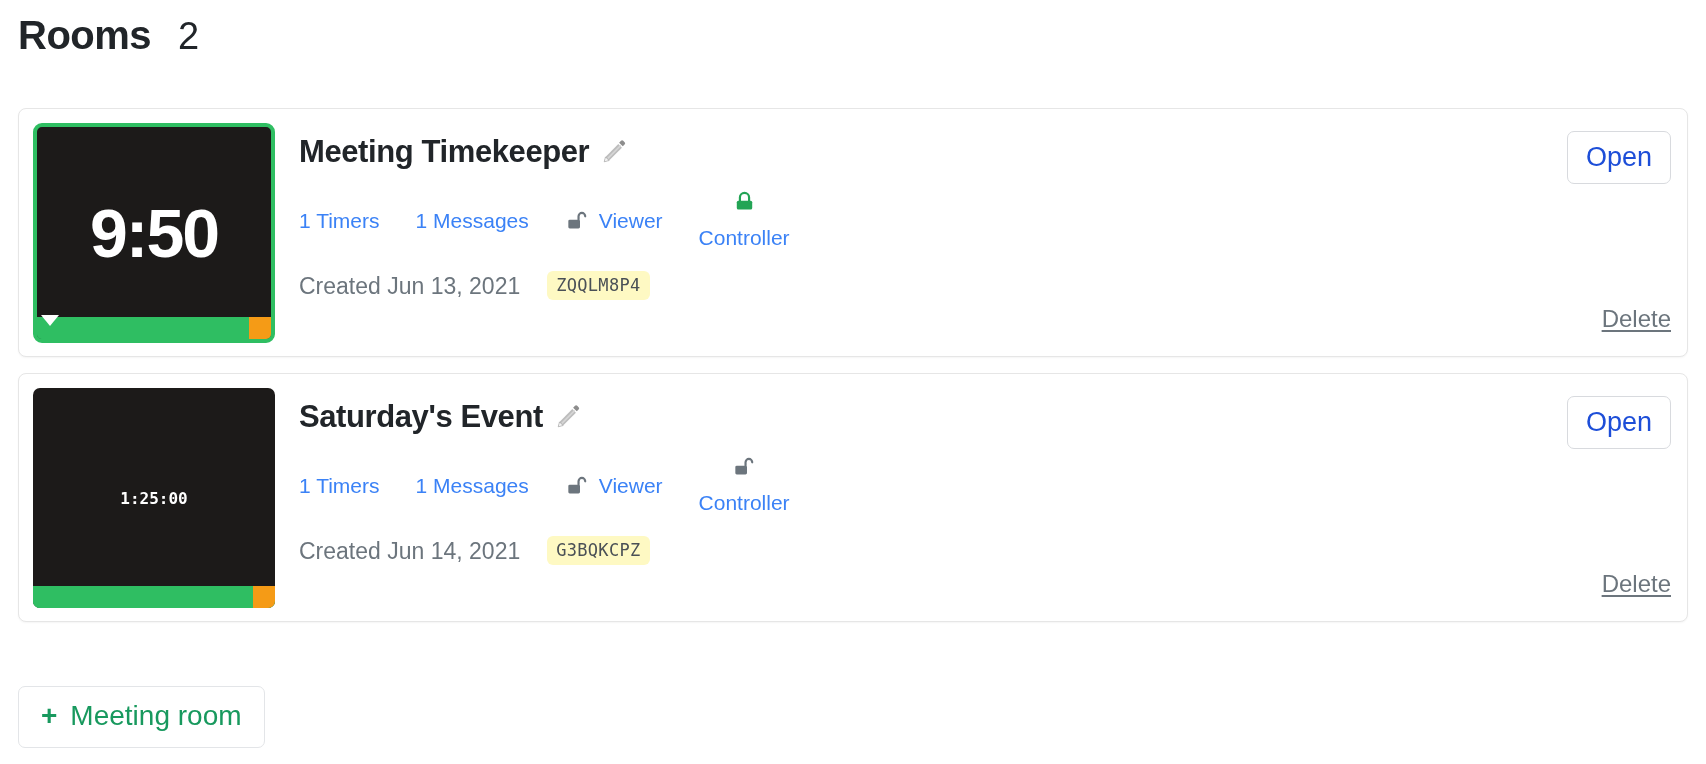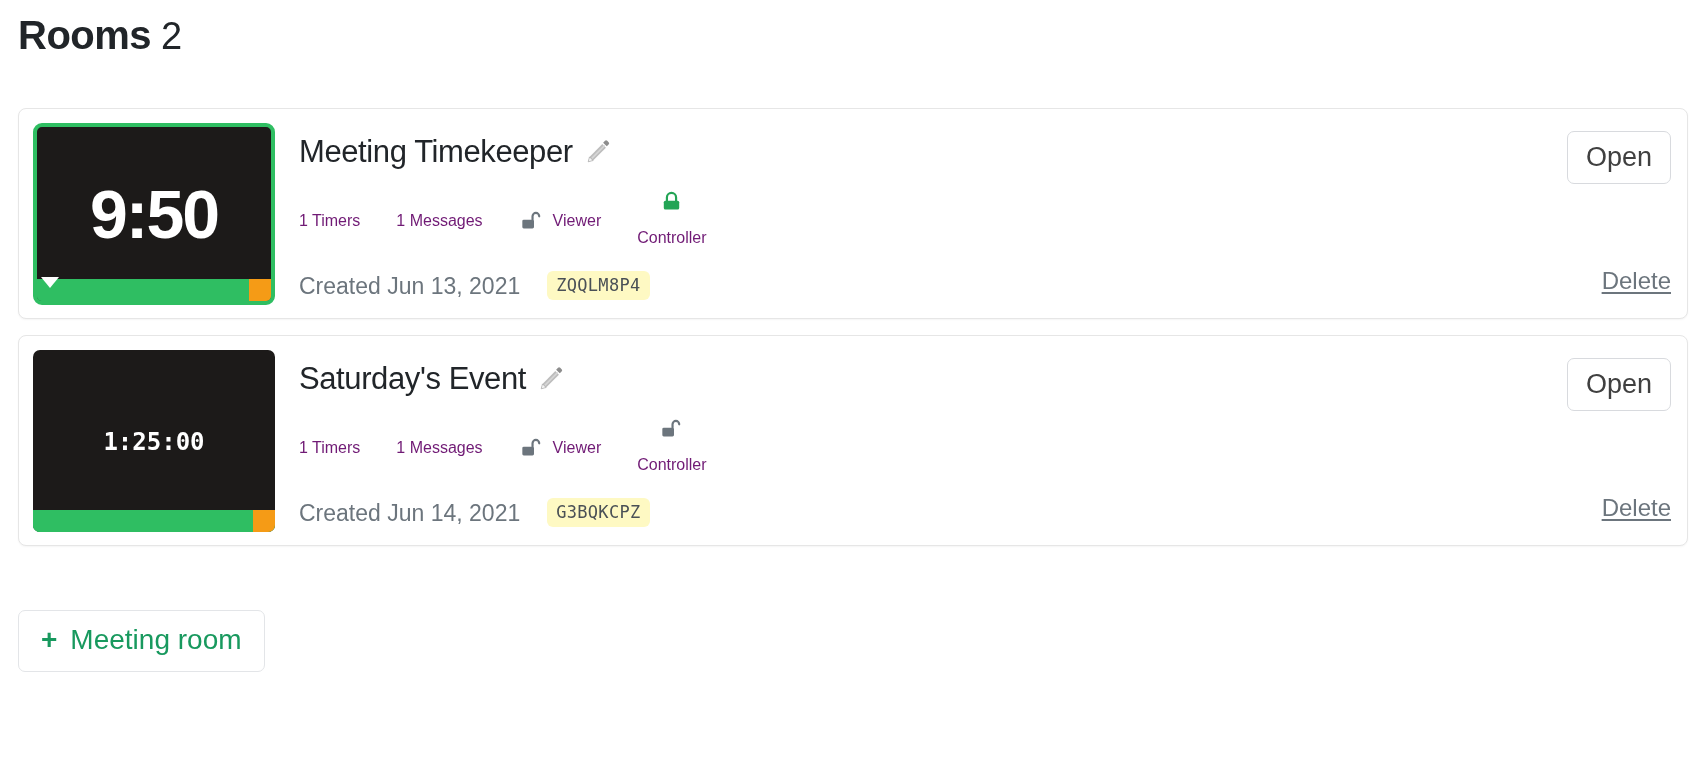--- a/index.html
+++ b/index.html
@@ -24,21 +24,21 @@
   .page-title {
     margin: 0;
     padding-top: 4px;
     font-size: 40px;
     line-height: 62px;
     letter-spacing: -0.5px;
     color: #212529;
     font-weight: 700;
     display: flex;
     align-items: baseline;
-    gap: 10px;
+    gap: 27px;
   }
   .page-title .count {
     font-weight: 400;
     font-size: 38px;
     color: #212529;
   }
 
   
   .rooms-list {
     margin-top: 41px;
@@ -59,38 +59,38 @@
   }
 
   
   .thumb-wrap {
     width: 242px;
     flex: 0 0 242px;
     padding-top: 1px;
   }
   .thumb {
     width: 242px;
-    height: 182px;
+    height: 220px;
     background: #1c1a19;
     border-radius: 7px;
     position: relative;
     overflow: hidden;
     display: flex;
     flex-direction: column;
     align-items: center;
     justify-content: center;
   }
   .thumb.highlighted {
     border: 4px solid #2fbe62;
     border-radius: 9px;
   }
   .thumb .small-clock {
     color: #ffffff;
     font-family: "DejaVu Sans Mono", monospace;
-    font-size: 24px;
+    font-size: 16px;
     font-weight: 700;
     letter-spacing: 0px;
     line-height: 22px;
     margin-top: 2px;
   }
   .thumb .big-clock {
     color: #ffffff;
     font-family: "Liberation Sans", sans-serif;
     font-size: 68px;
     font-weight: 700;
@@ -134,38 +134,38 @@
     padding-top: 11px;
     min-width: 0;
   }
   .room-title-row {
     display: flex;
     align-items: center;
     gap: 11px;
   }
   .room-title {
     font-size: 31px;
-    font-weight: 400;
+    font-weight: 700;
     color: #212529;
     letter-spacing: -0.4px;
     line-height: 38px;
   }
   .pencil-icon {
     display: inline-flex;
     align-items: center;
     line-height: 0;
   }
 
   .meta-row {
     display: flex;
     align-items: center;
     gap: 0;
     margin-top: 19px;
-    color: #701a75;
-    font-size: 16px;
+    color: #3b82f6;
+    font-size: 21px;
     line-height: 28px;
   }
   .meta-item { display: flex; align-items: center; gap: 9px; margin-right: 36px; }
   .meta-item:last-child { margin-right: 0; flex-direction: column; }
   .meta-item .lock-icon { display: inline-flex; line-height: 0; }
 
   .created-row {
     display: flex;
     align-items: center;
     gap: 27px;
@@ -194,21 +194,21 @@
     align-items: flex-end;
     justify-content: space-between;
     padding-top: 9px;
     padding-bottom: 4px;
     min-width: 120px;
   }
   .open-btn {
     background: #ffffff;
     border: 1px solid #d8dade;
     border-radius: 7px;
-    color: #404040;
+    color: #1d4ed8;
     font-family: "Liberation Sans", sans-serif;
     font-size: 27px;
     line-height: 32px;
     padding: 9px 18px 10px;
     cursor: pointer;
   }
   .delete-link {
     color: #6c757d;
     font-size: 24px;
     line-height: 28px;

